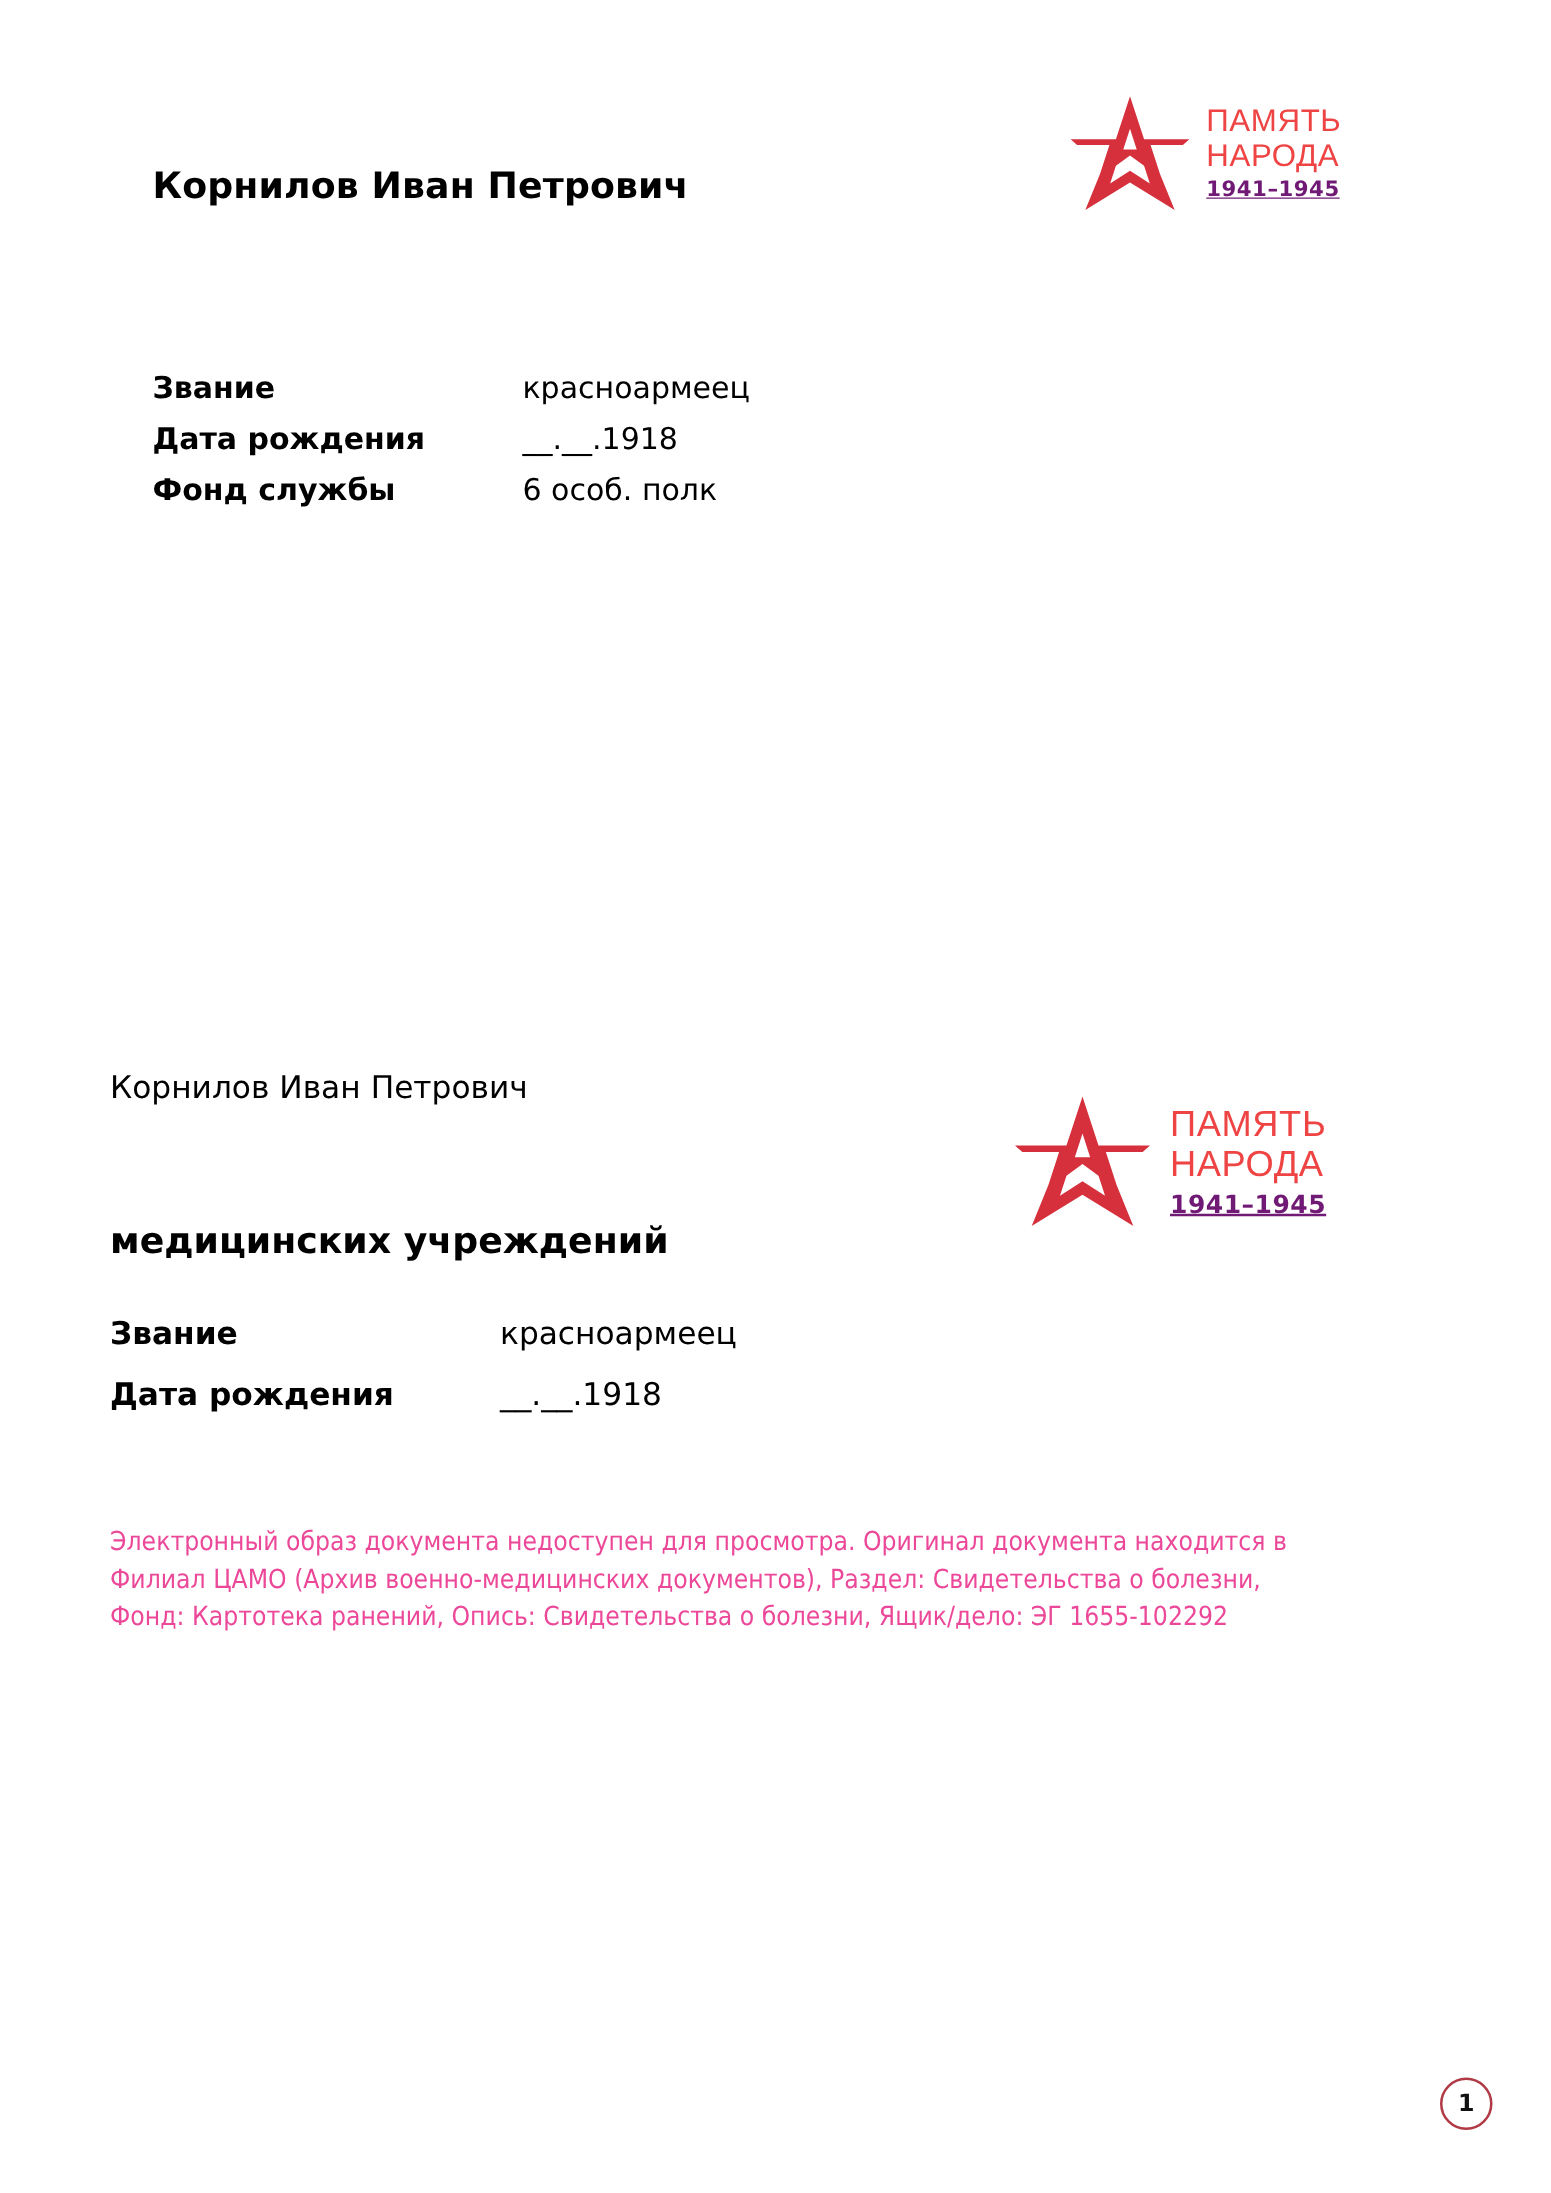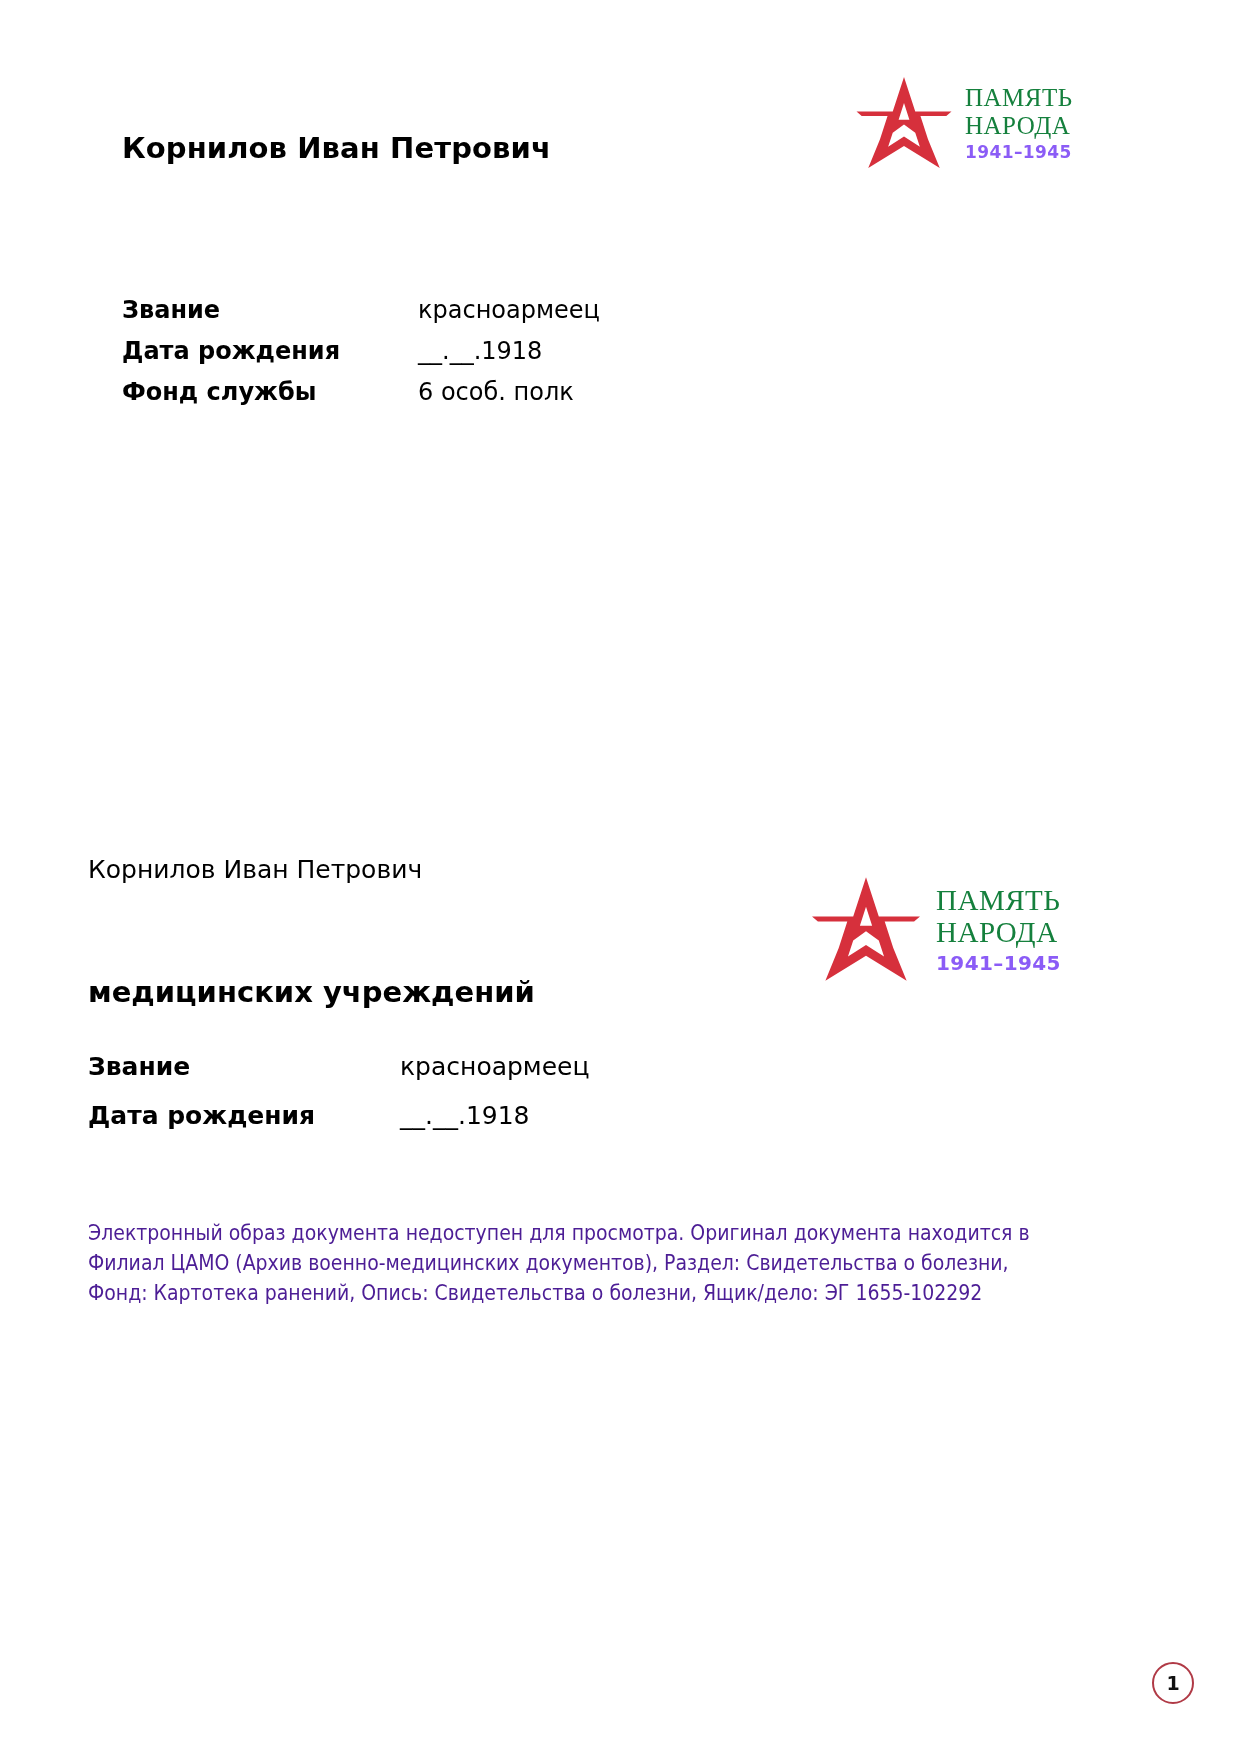--- a/index.html
+++ b/index.html
@@ -30,29 +30,30 @@
   .logo-star {
     flex: 0 0 auto;
     display: block;
   }
   .logo-text {
     display: flex;
     flex-direction: column;
     line-height: 1;
   }
   .logo-line1, .logo-line2 {
-    font-family: Liberation Serif, serif;
+    font-family: Liberation Sans, sans-serif;
     font-weight: 400;
     letter-spacing: 0.5px;
-    color: #15803d;
+    color: #ef4444;
   }
   .logo-years {
     font-family: "DejaVu Sans", "Liberation Sans", sans-serif;
     font-weight: 700;
-    color: #8b5cf6;
+    color: #701a75;
+    text-decoration: underline;
   }
 
   
   .logo-a .logo-line1, .logo-a .logo-line2 { font-size: 25px; }
   .logo-a .logo-line2 { margin-top: 3px; }
   .logo-a .logo-years { font-size: 17px; margin-top: 6px; letter-spacing: 0.4px; }
   .logo-a { gap: 12px; }
 
   
   .logo-b .logo-line1, .logo-b .logo-line2 { font-size: 29px; }
@@ -147,21 +148,21 @@
   
   .notice {
     position: absolute;
     left: 88px;
     top: 1198px;
     width: 980px;
     font-family: "DejaVu Sans Condensed", "Liberation Sans Narrow", "DejaVu Sans", sans-serif;
     font-size: 21px;
     font-weight: 400;
     line-height: 1.42;
-    color: #4c1d95;
+    color: #ec4899;
   }
 
   
   .page-badge {
     position: absolute;
     left: 1152px;
     top: 1662px;
     width: 42px;
     height: 42px;
     border: 2px solid #b03a46;

